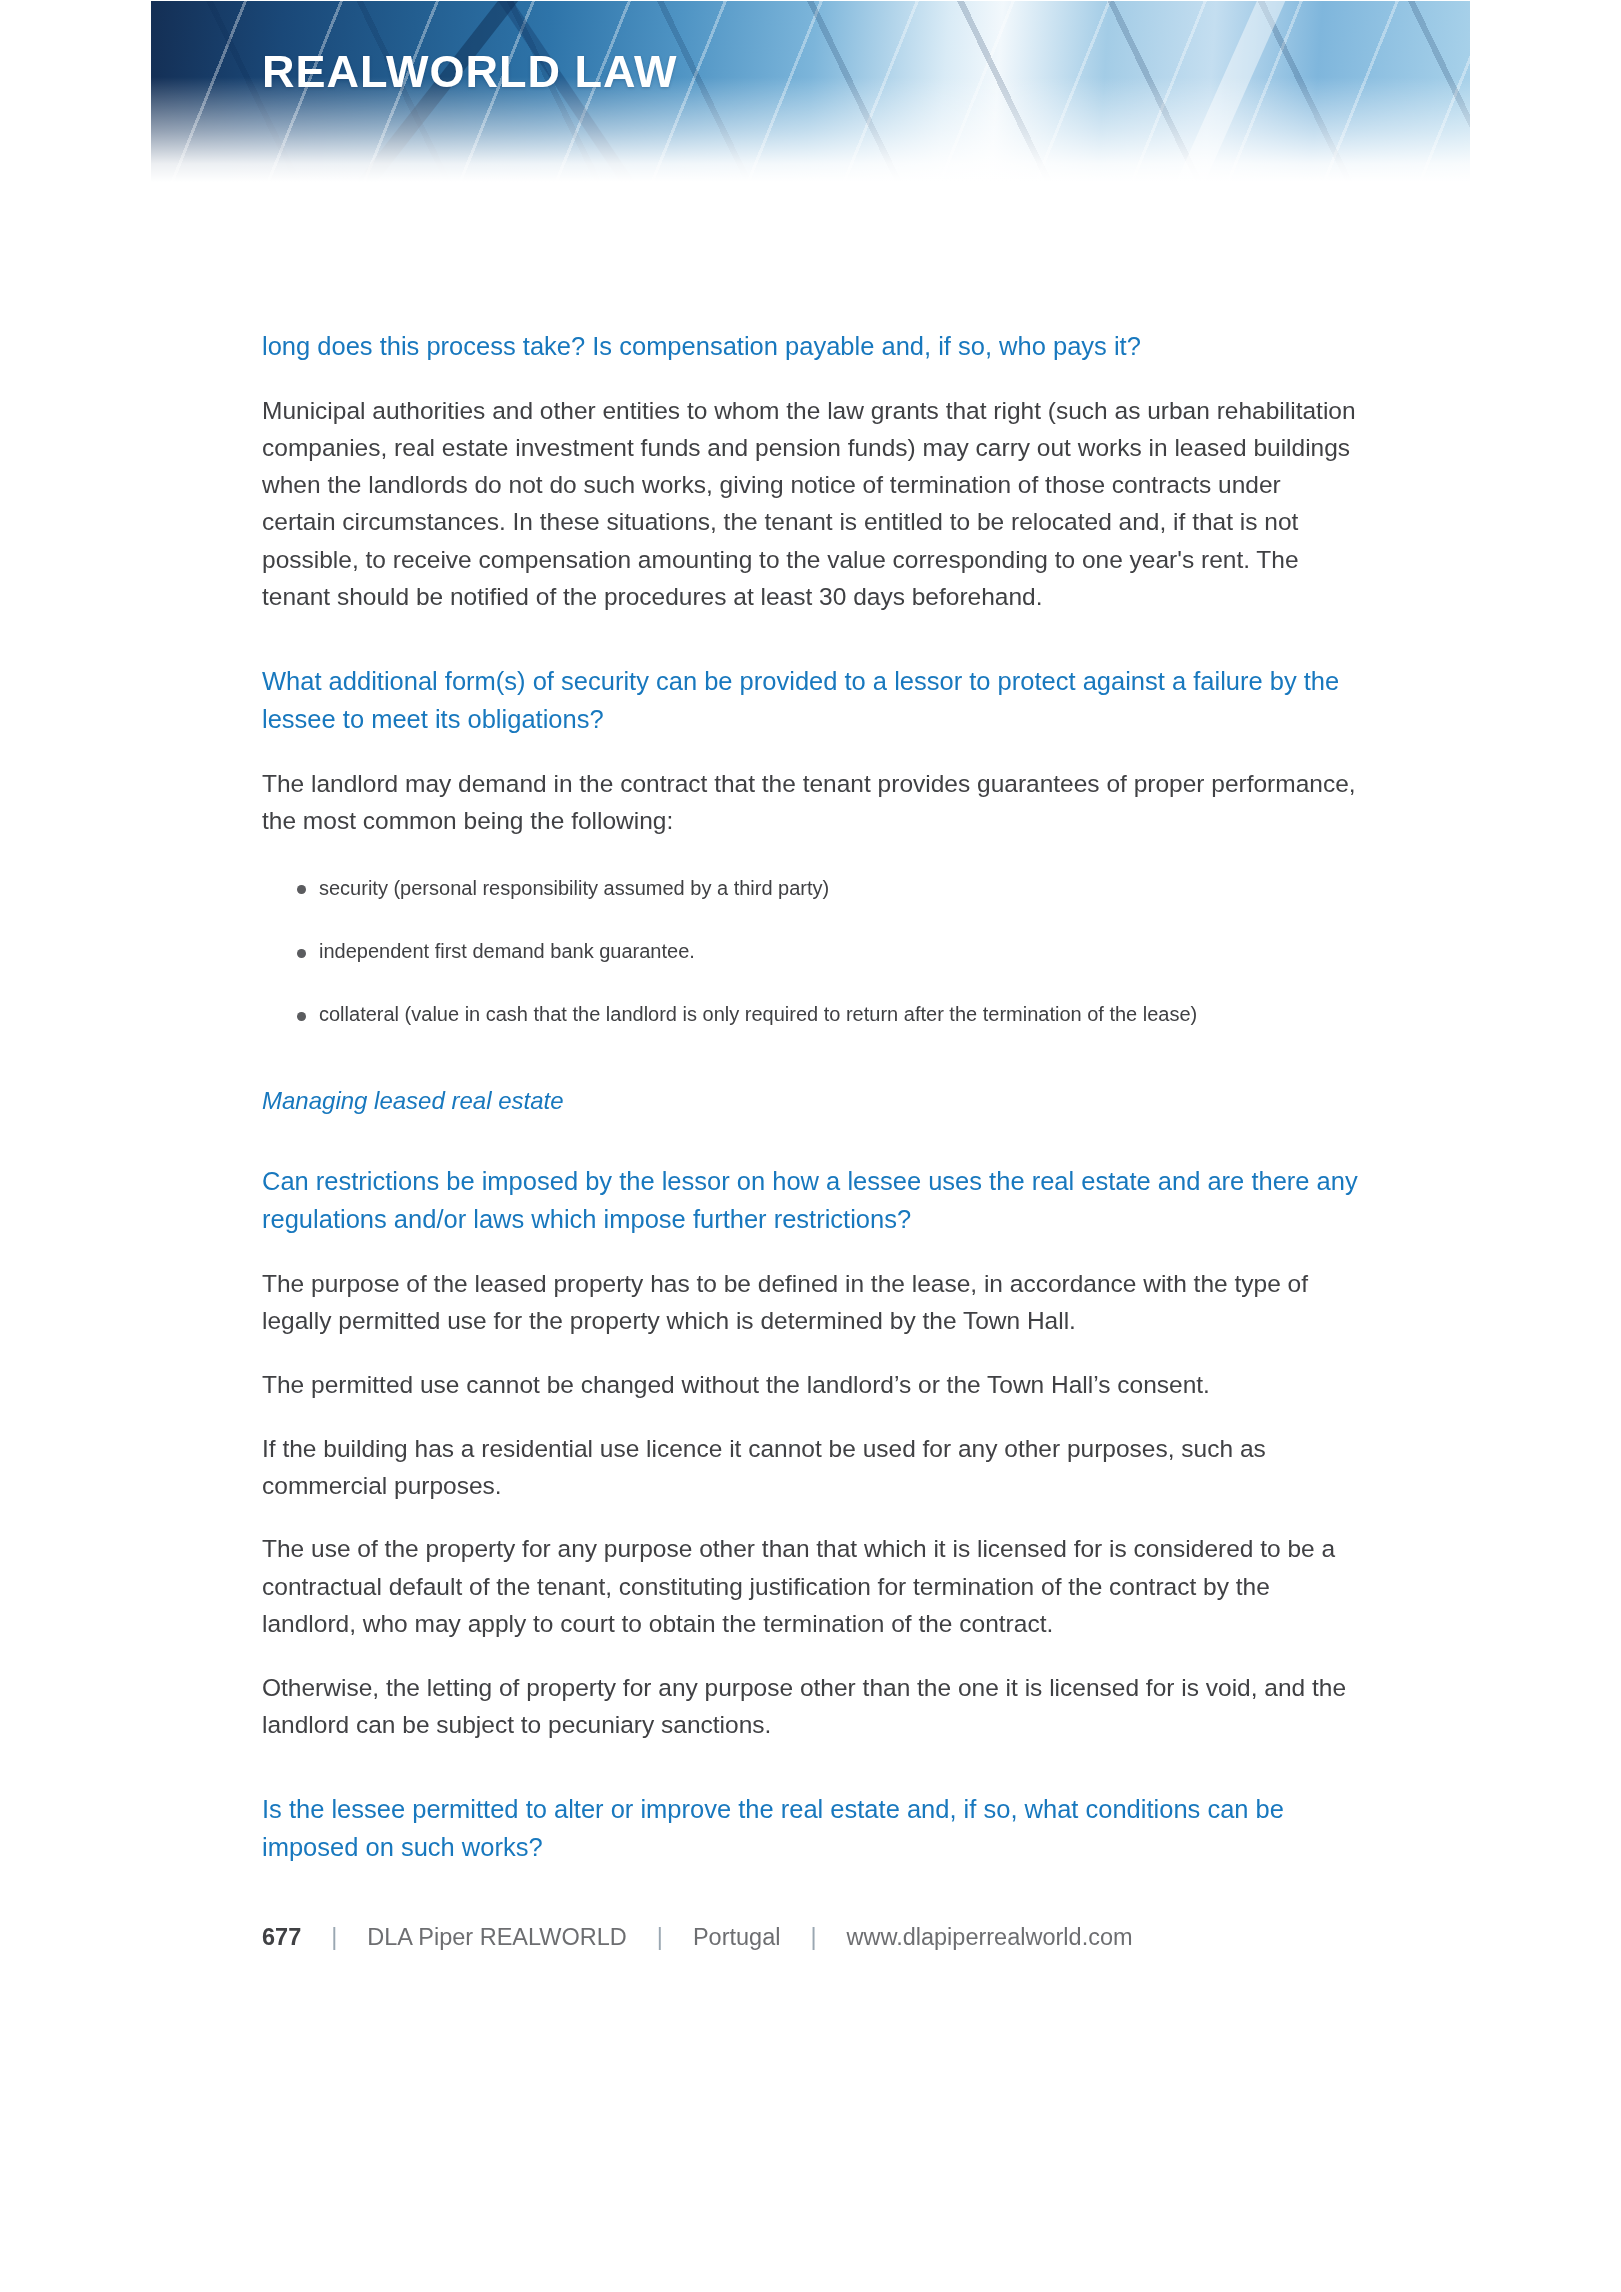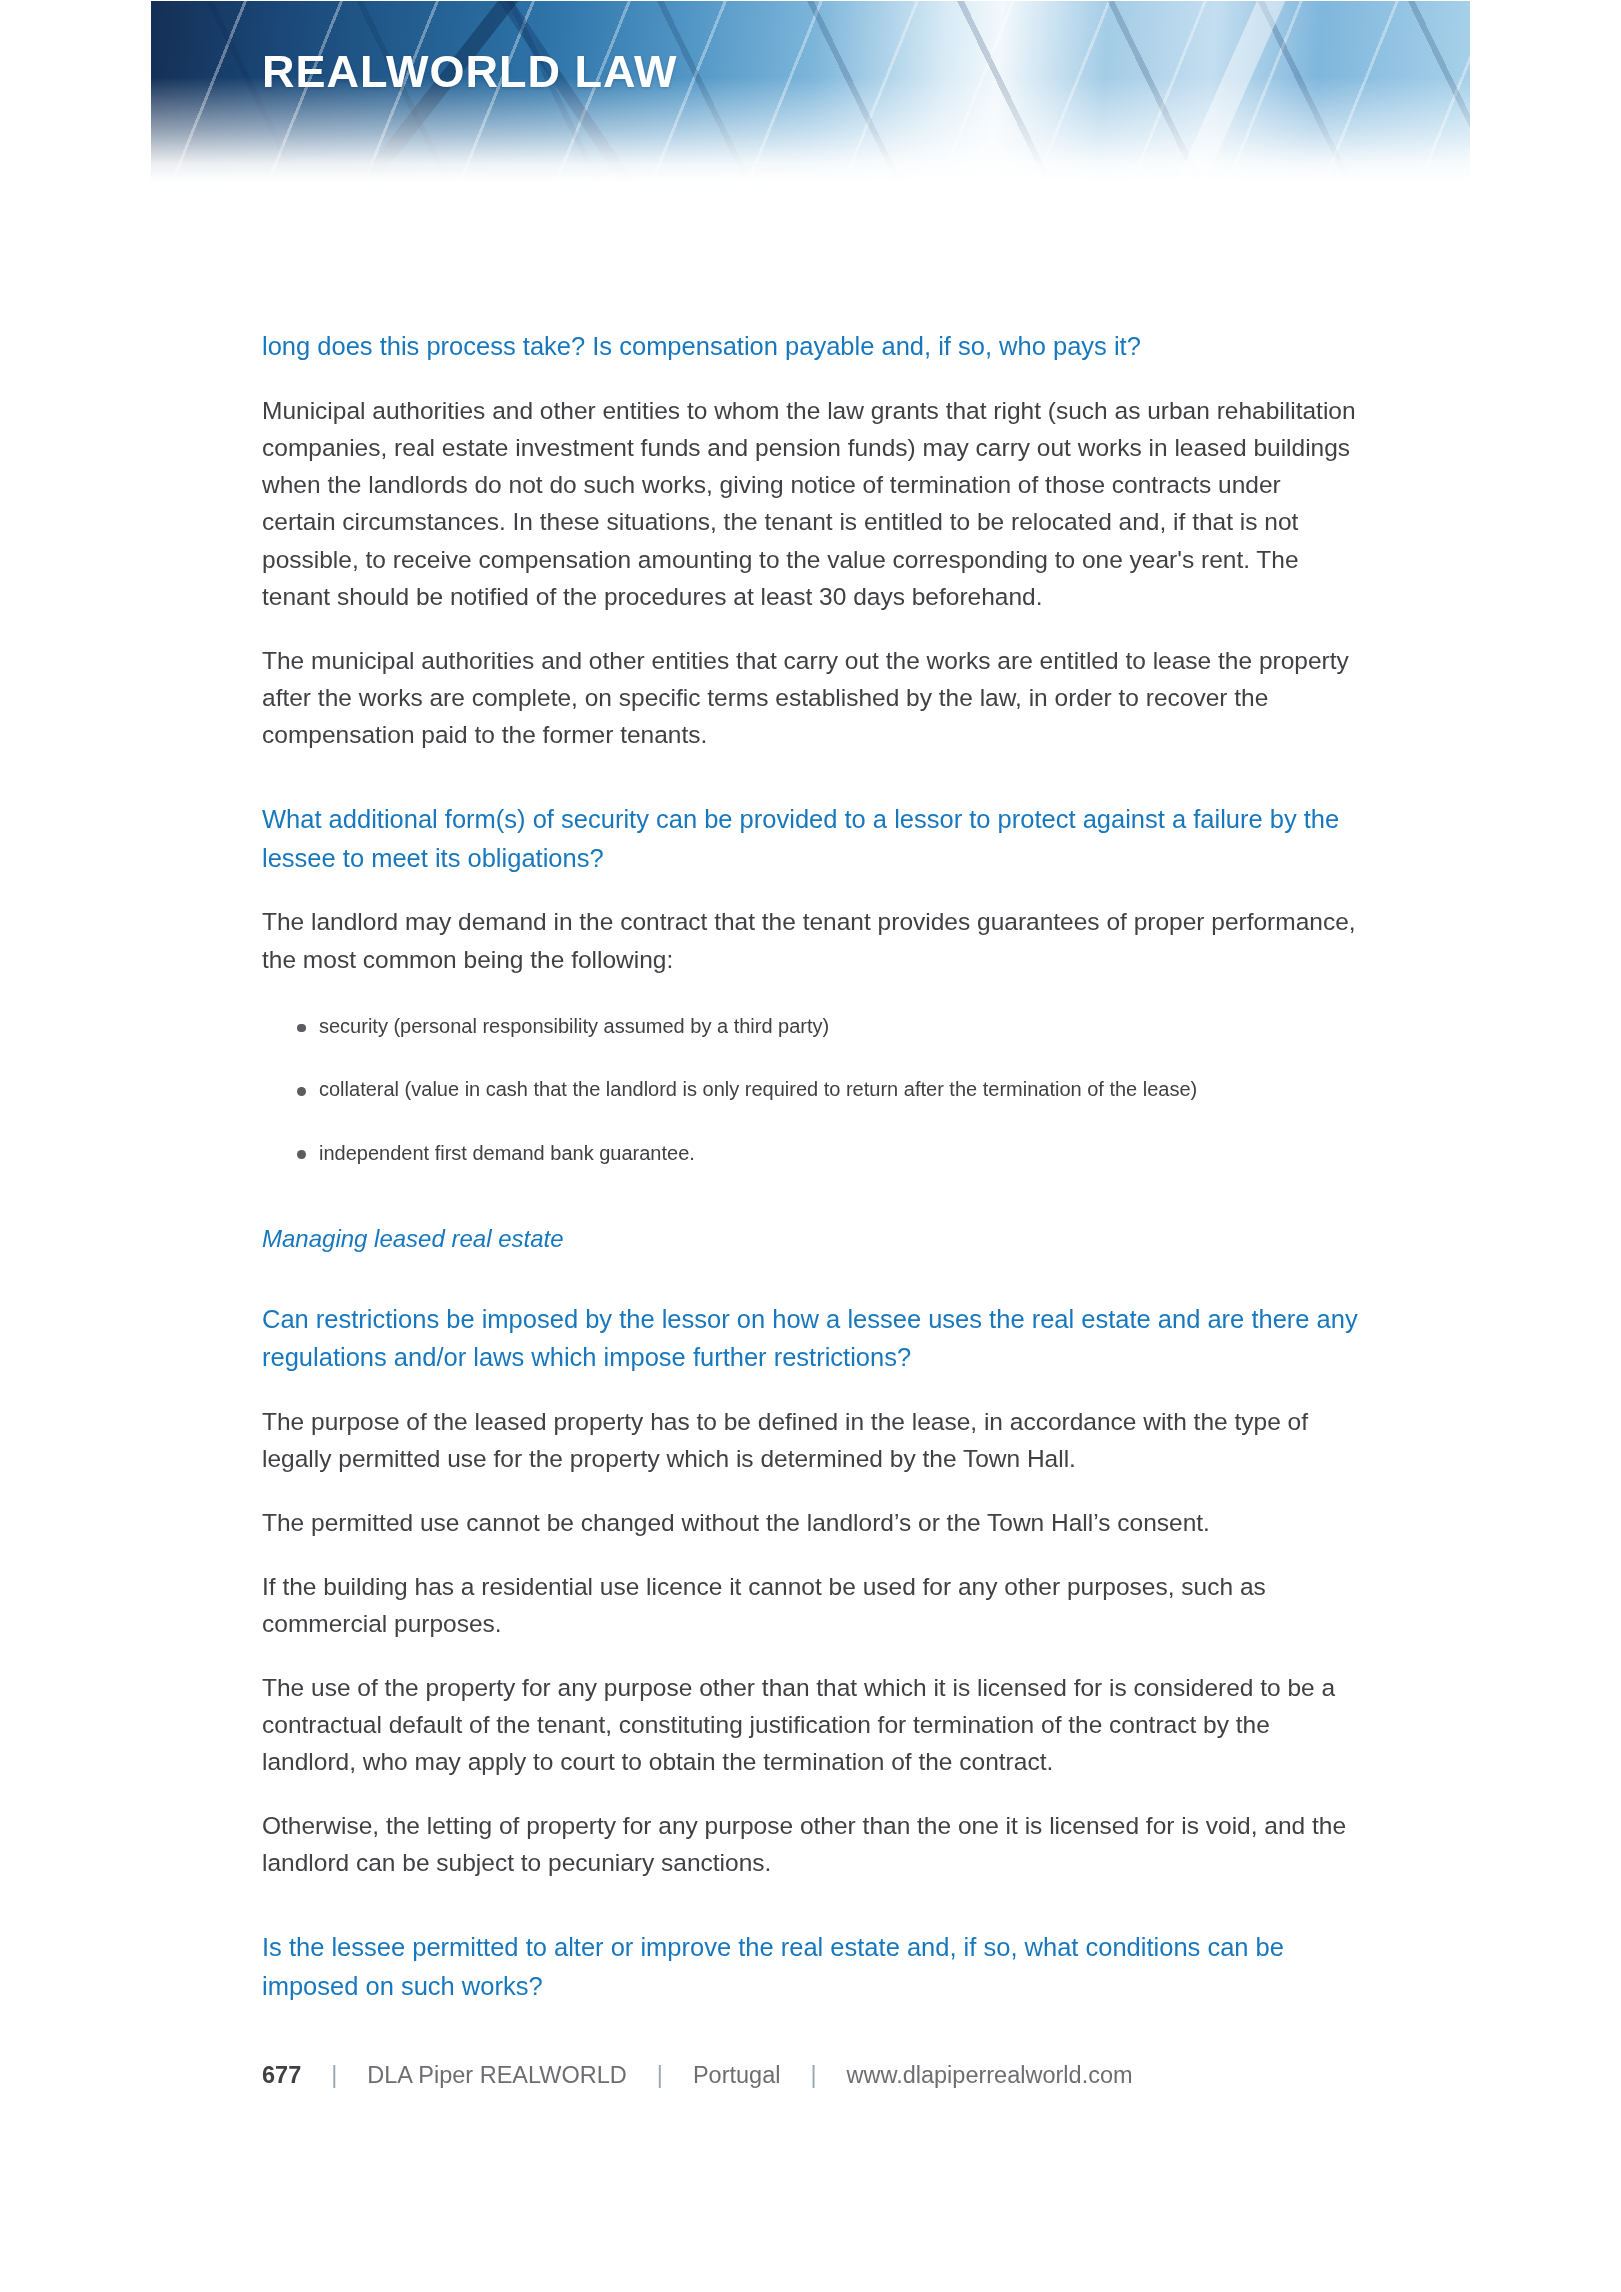--- a/index.html
+++ b/index.html
@@ -161,30 +161,29 @@
     <div class="brand">REALWORLD LAW</div>
   </header>
 
   <main class="content">
 
     <h2 class="question">long does this process take? Is compensation payable and, if so, who pays it?</h2>
 
 
     <p class="para">Municipal authorities and other entities to whom the law grants that right (such as urban rehabilitation companies, real estate investment funds and pension funds) may carry out works in leased buildings when the landlords do not do such works, giving notice of termination of those contracts under certain circumstances. In these situations, the tenant is entitled to be relocated and, if that is not possible, to receive compensation amounting to the value corresponding to one year's rent. The tenant should be notified of the procedures at least 30 days beforehand.</p>
 
-    <p class="para">The municipal authorities and other entities that carry out the works are entitled to lease the property after the works are complete, on specific terms established by the law, in order to recover the compensation paid to the former tenants.</p>
 
     <h2 class="question">What additional form(s) of security can be provided to a lessor to protect against a failure by the lessee to meet its obligations?</h2>
 
     <p class="para">The landlord may demand in the contract that the tenant provides guarantees of proper performance, the most common being the following:</p>
 
     <ul class="bullets">
       <li>security (personal responsibility assumed by a third party)</li>
+      <li>independent first demand bank guarantee.</li>
       <li>collateral (value in cash that the landlord is only required to return after the termination of the lease)</li>
-      <li>independent first demand bank guarantee.</li>
     </ul>
 
     <h3 class="section-italic">Managing leased real estate</h3>
 
     <h2 class="question">Can restrictions be imposed by the lessor on how a lessee uses the real estate and are there any regulations and/or laws which impose further restrictions?</h2>
 
     <p class="para">The purpose of the leased property has to be defined in the lease, in accordance with the type of legally permitted use for the property which is determined by the Town Hall.</p>
 
     <p class="para">The permitted use cannot be changed without the landlord’s or the Town Hall’s consent.</p>
 

